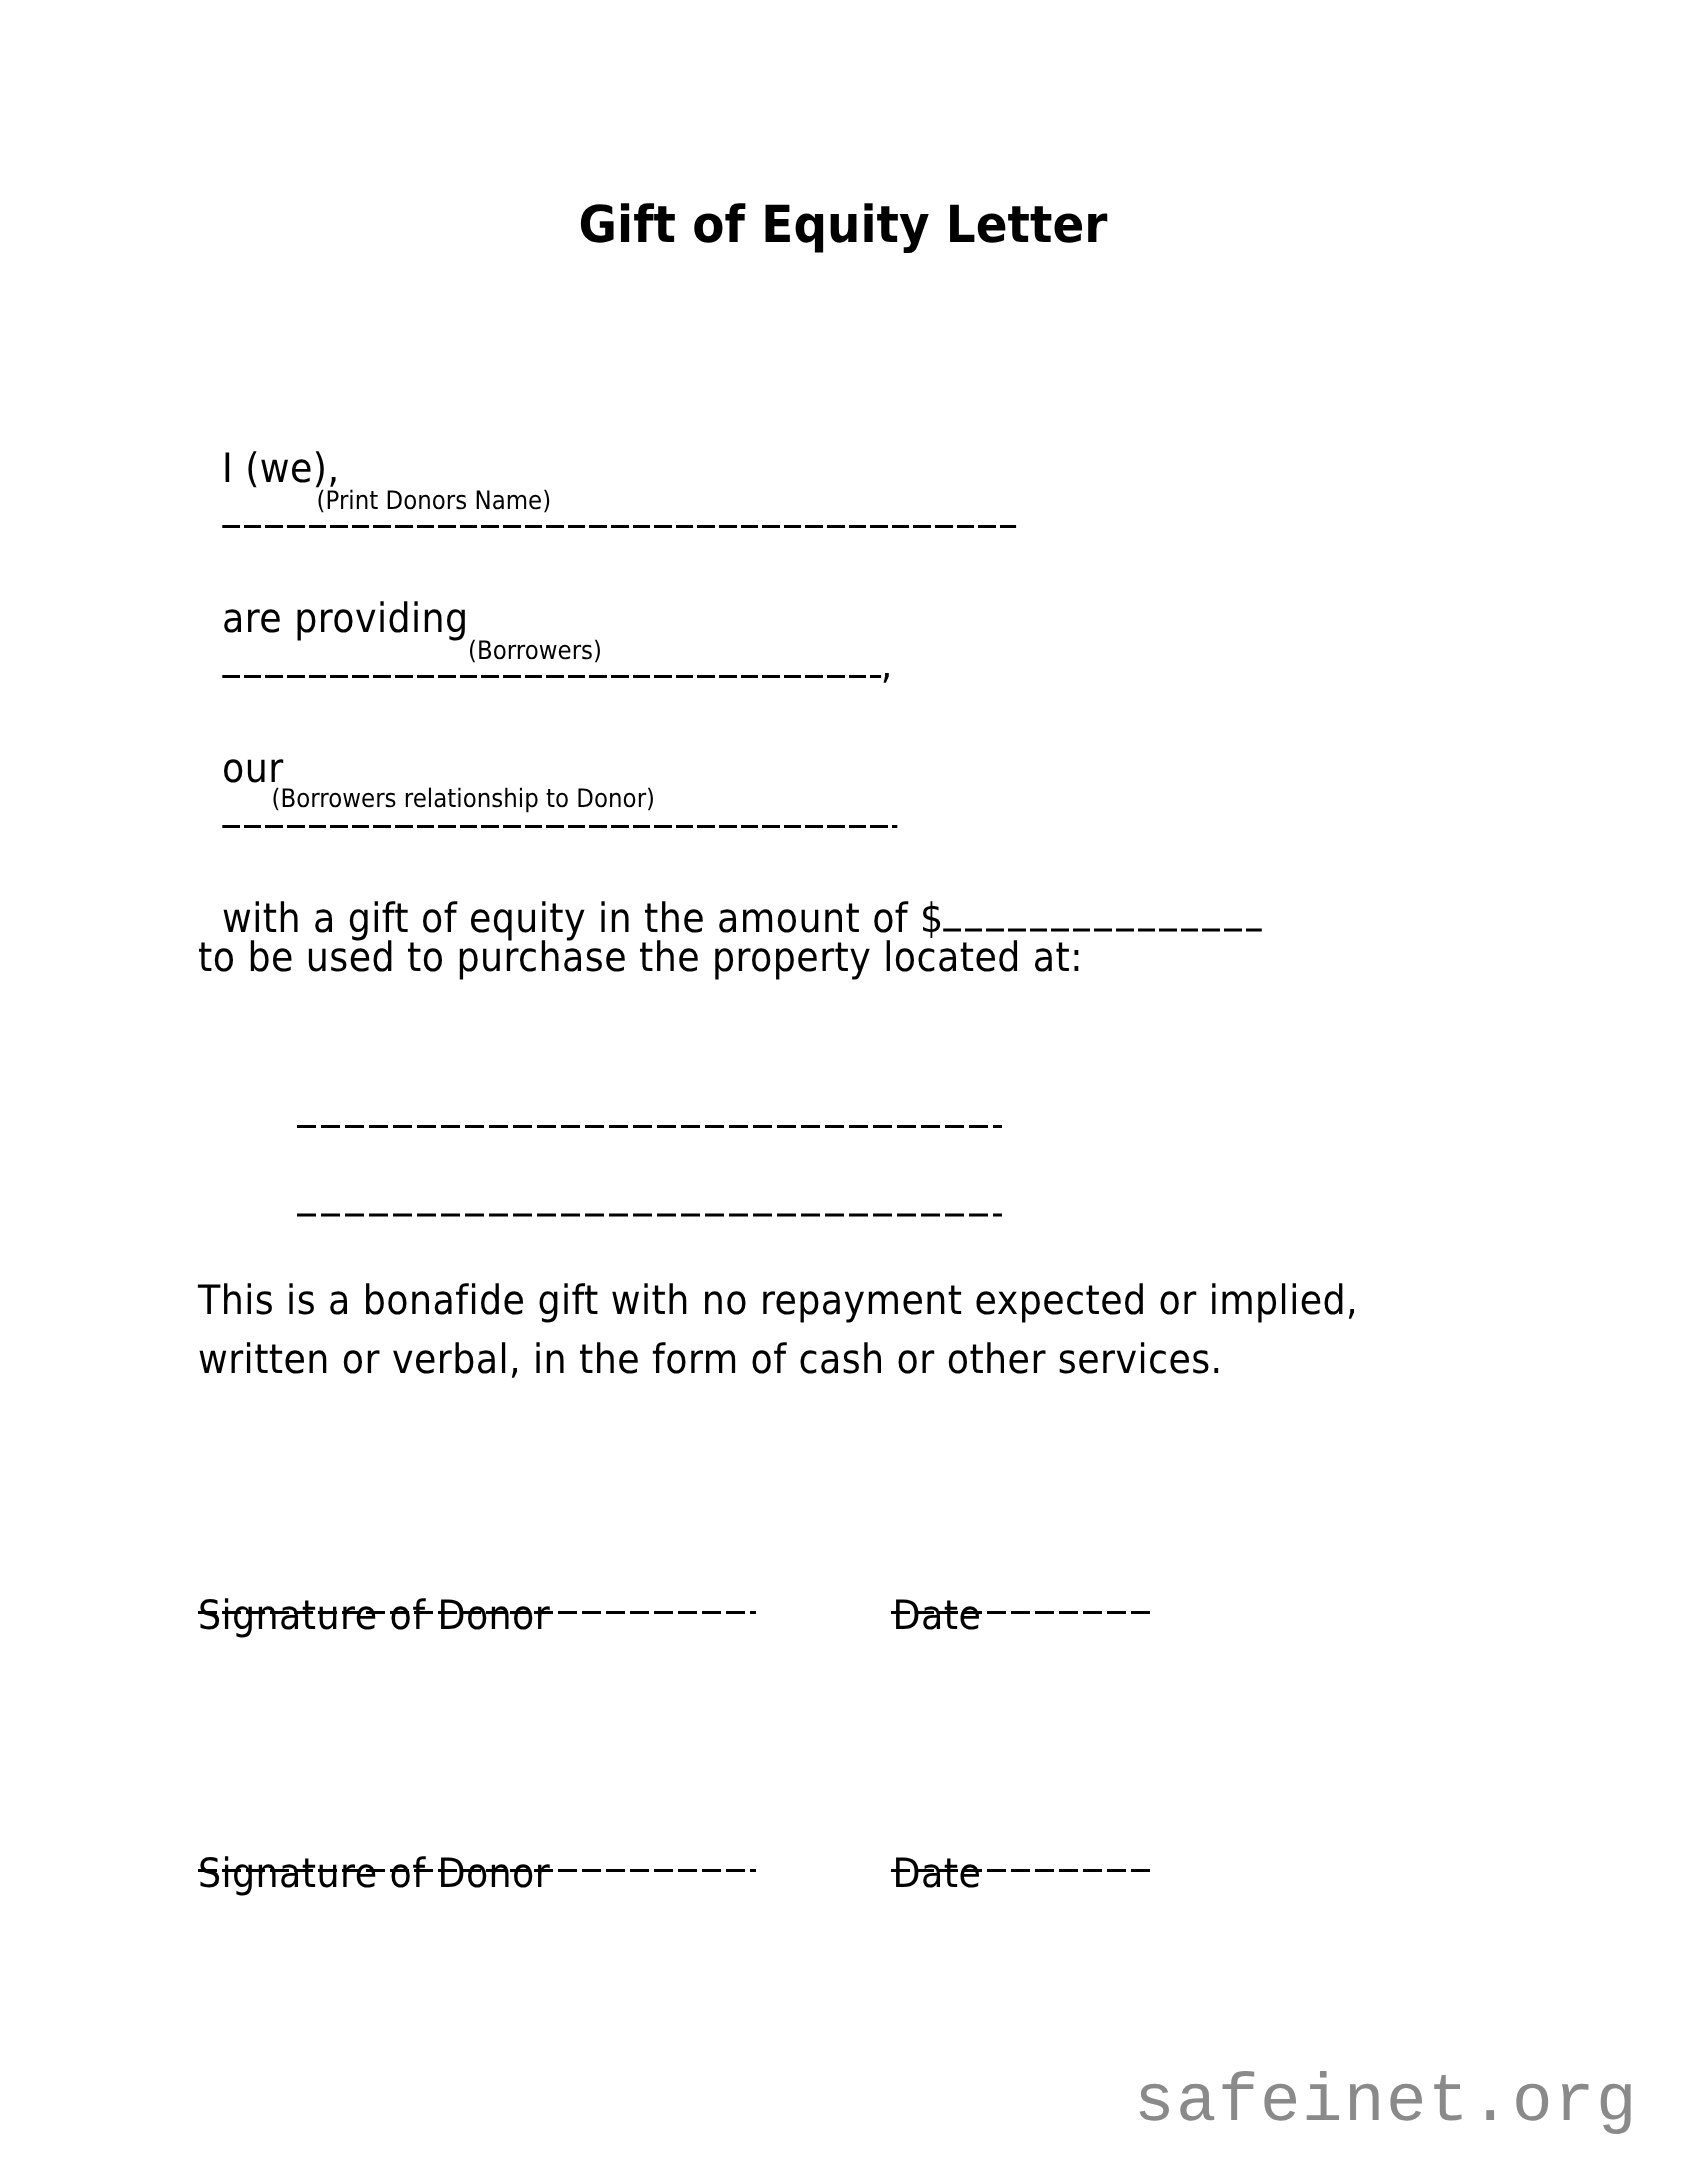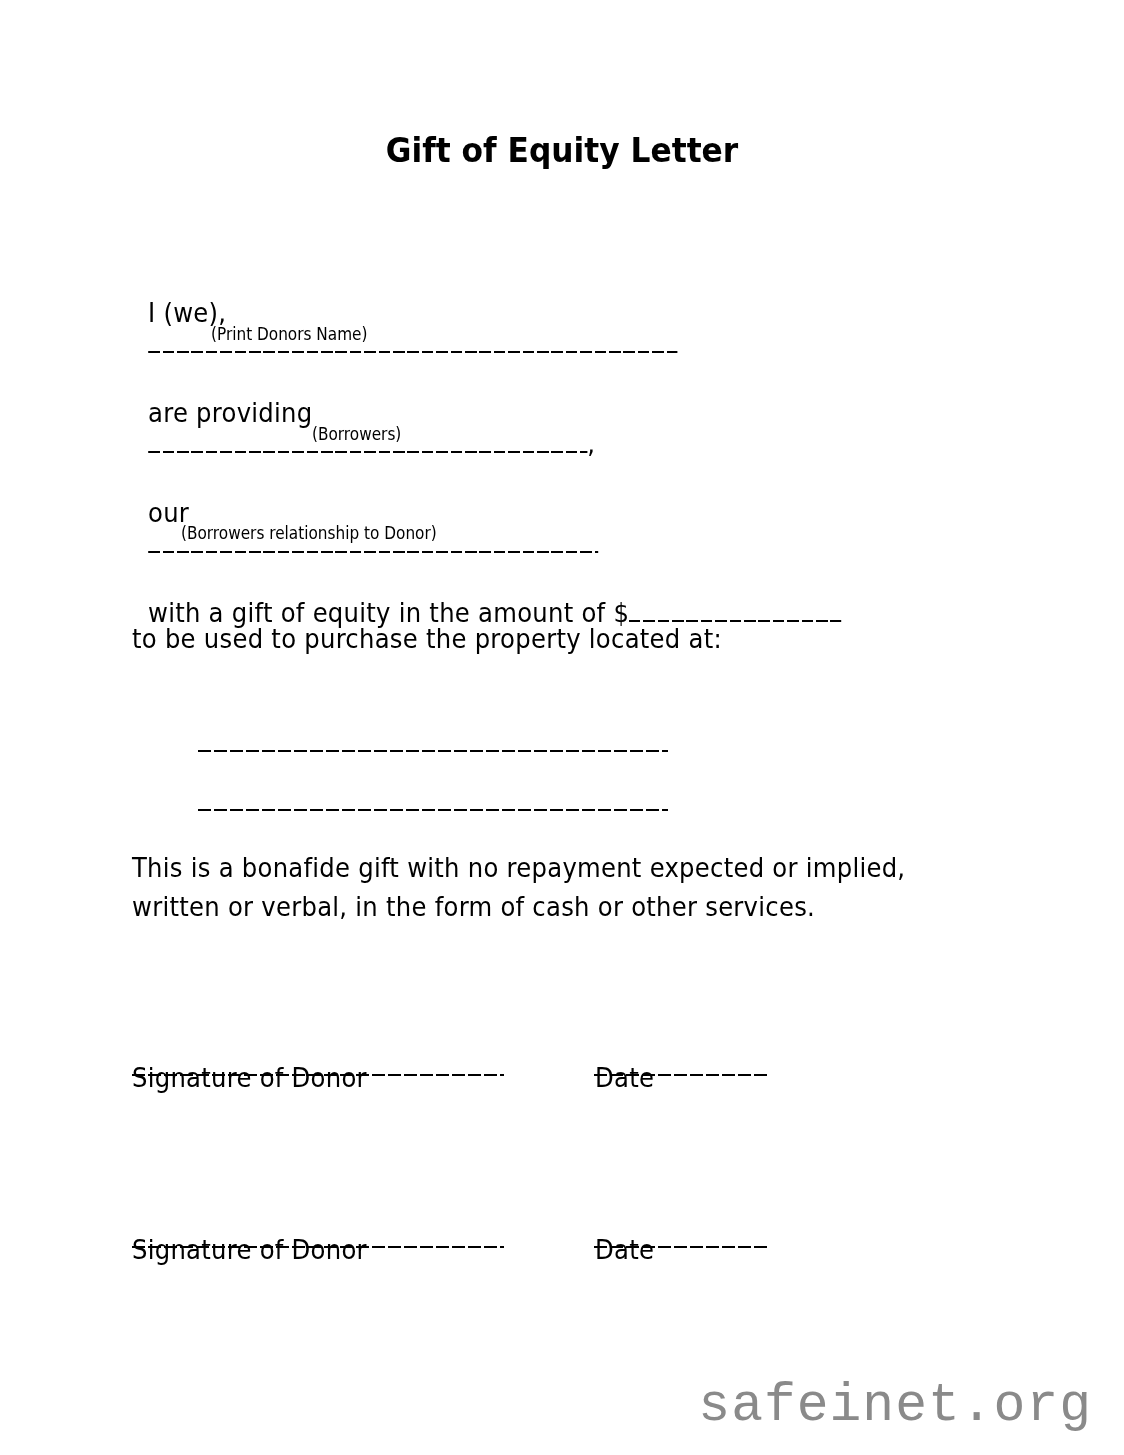--- a/index.html
+++ b/index.html
@@ -14,21 +14,21 @@
       letter-spacing: 0px; transform: scaleX(0.92);
     }
     .line { font-size: 27px; transform-origin: left center; transform: scaleX(0.9); letter-spacing: 0.3px; }
     .caption { font-size: 17px; transform-origin: left center; transform: scaleX(0.9); }
     .dash {
       display: inline-block; height: 2px; vertical-align: baseline;
       background-image: repeating-linear-gradient(90deg, #000 0 13px, transparent 13px 16px);
     }
     .watermark {
       right: 32px; top: 1376px; font-family: "Liberation Mono", monospace;
-      font-size: 53px; color: #8a8a8a; letter-spacing: 1px;
+      font-size: 45px; color: #8a8a8a; letter-spacing: 1px;
     }
   </style>
 </head>
 <body>
 
 <div class="abs title">Gift of Equity Letter</div>
 
 <div class="abs line" style="left:132px; top:266px;">
   <span>I (we),</span>
   <span class="dash" style="width:588px;"></span>

